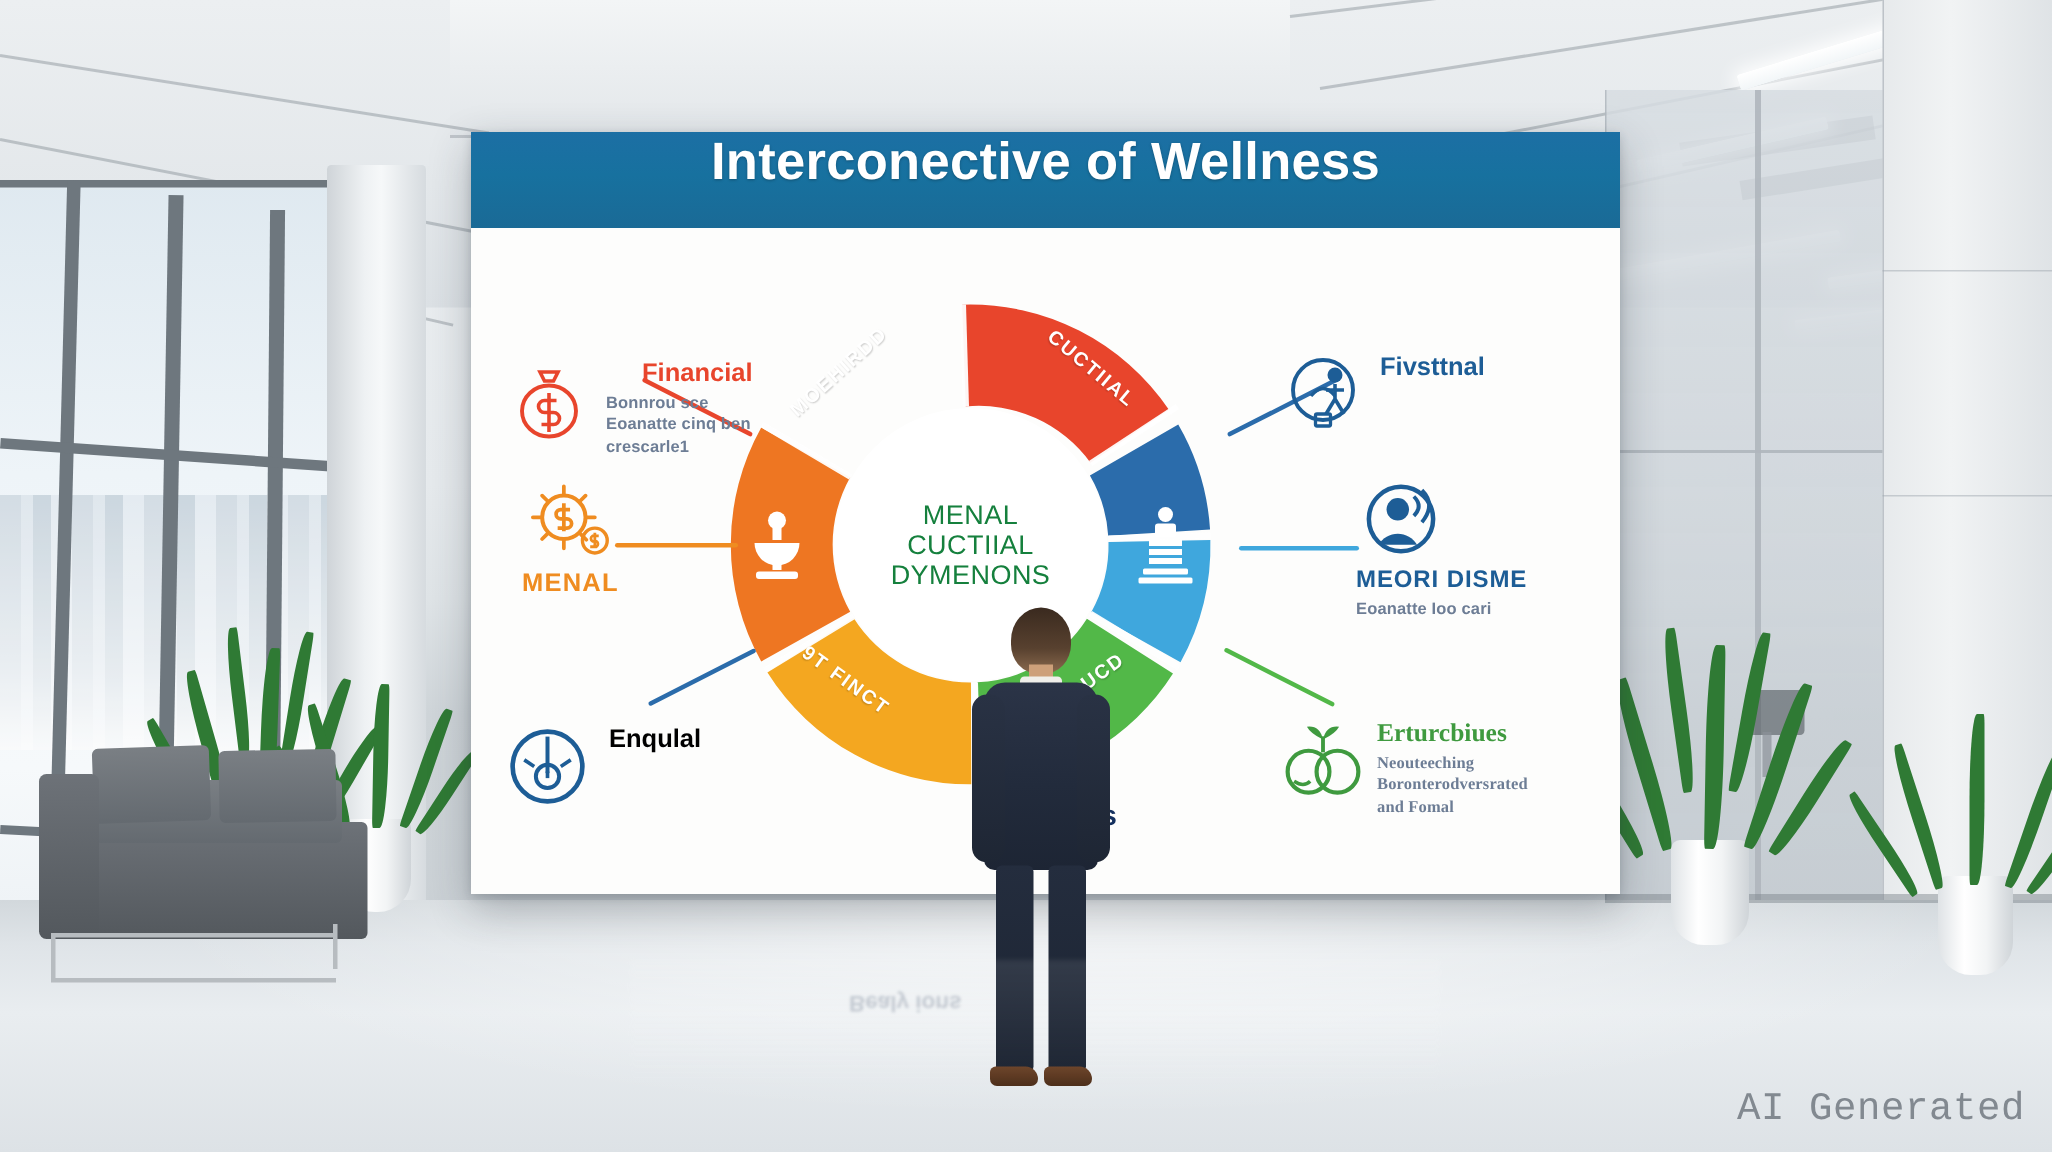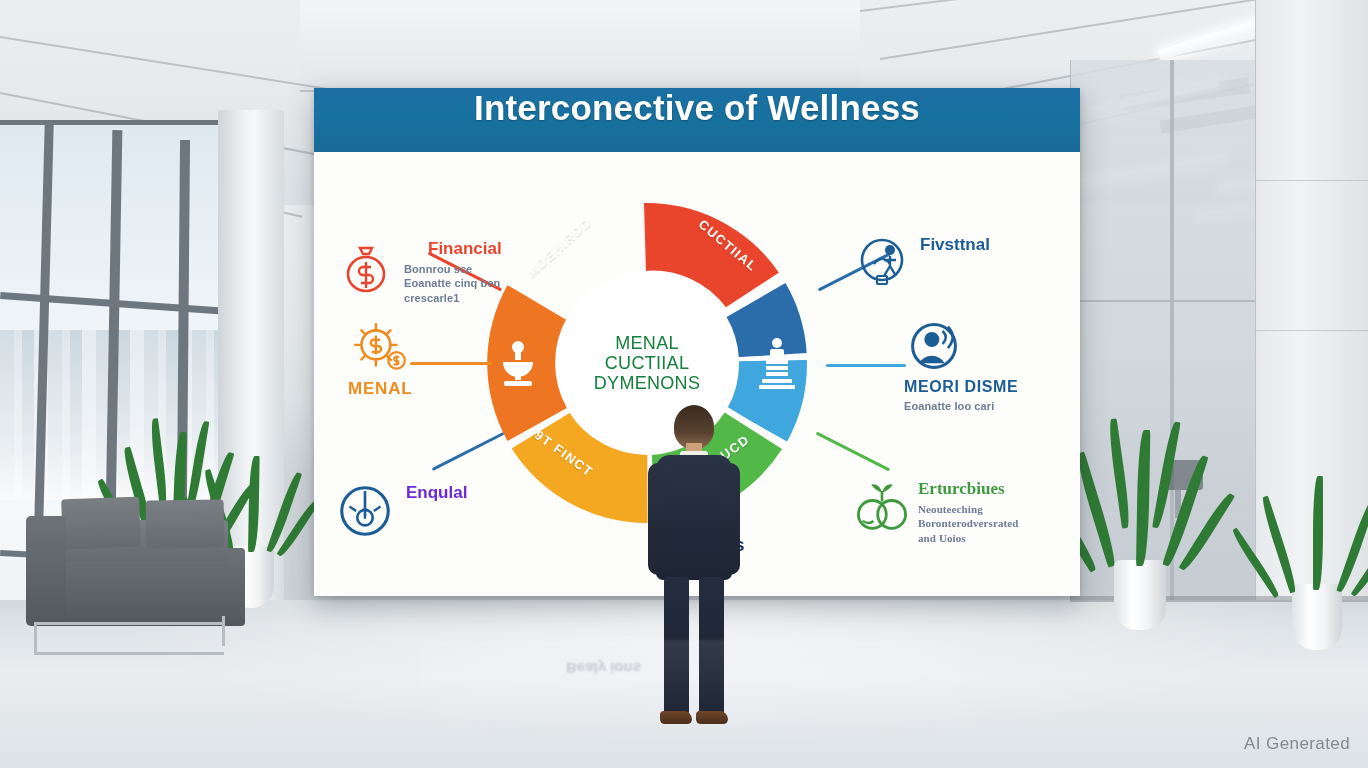--- a/index.html
+++ b/index.html
@@ -147,21 +147,21 @@
   .item .tx { position: absolute; }
   .item h3 { font-size: 17px; font-weight: bold; line-height: 1.1; margin-bottom: 3px; }
   .item p {
     font-size: 11px; line-height: 1.32; color: #6d7d95; font-weight: bold;
     filter: blur(.35px); letter-spacing: .1px;
   }
   .connector { position: absolute; height: 2.6px; border-radius: 2px; }
 
   .wm {
     position: absolute; right: 18px; bottom: 14px;
-    color: rgba(108,116,124,.82); font-size: 17px; letter-spacing: .4px;
+    color: rgba(108,116,124,.82); font-size: 26px; letter-spacing: .4px; font-family: Liberation Mono, monospace;
   }
   .refl {
     position: absolute; left: 420px; top: 640px; width: 540px; height: 90px;
     opacity: .22; filter: blur(1.6px);
     transform: scaleY(-1);
     background: linear-gradient(180deg, rgba(255,255,255,0), rgba(255,255,255,.4));
   }
   .refl-txt {
     position: absolute; color: #5d6b80; font-size: 15px; font-weight: bold;
     opacity: .30; filter: blur(.9px); transform: scaleY(-1);
@@ -420,38 +420,38 @@
 
       <div class="item" style="left:20px;top:328px;">
         <svg class="ic" viewBox="0 0 56 56" style="width:62px;height:62px;">
           <circle cx="28" cy="28" r="21" fill="none" stroke="#1d5d96" stroke-width="2.8"></circle>
           <path d="M28,10 v22" stroke="#1d5d96" stroke-width="2.4"></path>
           <path d="M14,24 l6,4 M42,24 l-6,4" stroke="#1d5d96" stroke-width="2.2" fill="none"></path>
           <circle cx="28" cy="34" r="7" fill="none" stroke="#1d5d96" stroke-width="2.4"></circle>
           <path d="M28,31 v4" stroke="#1d5d96" stroke-width="2.2"></path>
         </svg>
         <div class="tx" style="left:72px;top:4px;width:140px;">
-          <h3 style="color:#6d28d9;">Enqulal</h3>
+          <h3 style="color:#000000;">Enqulal</h3>
         </div>
       </div>
 
       <div class="item" style="left:538px;top:326px;">
         <svg class="ic" viewBox="0 0 56 56" style="width:60px;height:60px;">
           <path d="M28,12 v10" stroke="#3f9a3f" stroke-width="2.4"></path>
           <path d="M28,14 q-8,-4 -10,-8 q8,-1 10,8" fill="#3f9a3f"></path>
           <path d="M28,14 q8,-4 10,-8 q-8,-1 -10,8" fill="#3f9a3f"></path>
           <circle cx="19" cy="34" r="13" fill="none" stroke="#3f9a3f" stroke-width="2.6"></circle>
           <circle cx="37" cy="34" r="13" fill="none" stroke="#3f9a3f" stroke-width="2.6"></circle>
           <path d="M10,40 q6,4 10,0" stroke="#3f9a3f" stroke-width="2.2" fill="none"></path>
         </svg>
         <div class="tx" style="left:66px;top:2px;width:150px;font-family:Liberation Serif, serif;">
           <h3 style="color:#3f9a3f;">Erturcbiues</h3>
           <p style="white-space:pre-line;">Neouteeching
 Boronterodversrated
-and Uoios</p>
+and Fomal</p>
         </div>
       </div>
 
     </div>
   </div>
 
   <div class="person">
     <div class="p-head"></div>
     <div class="p-neck"></div>
     <div class="p-collar"></div>

